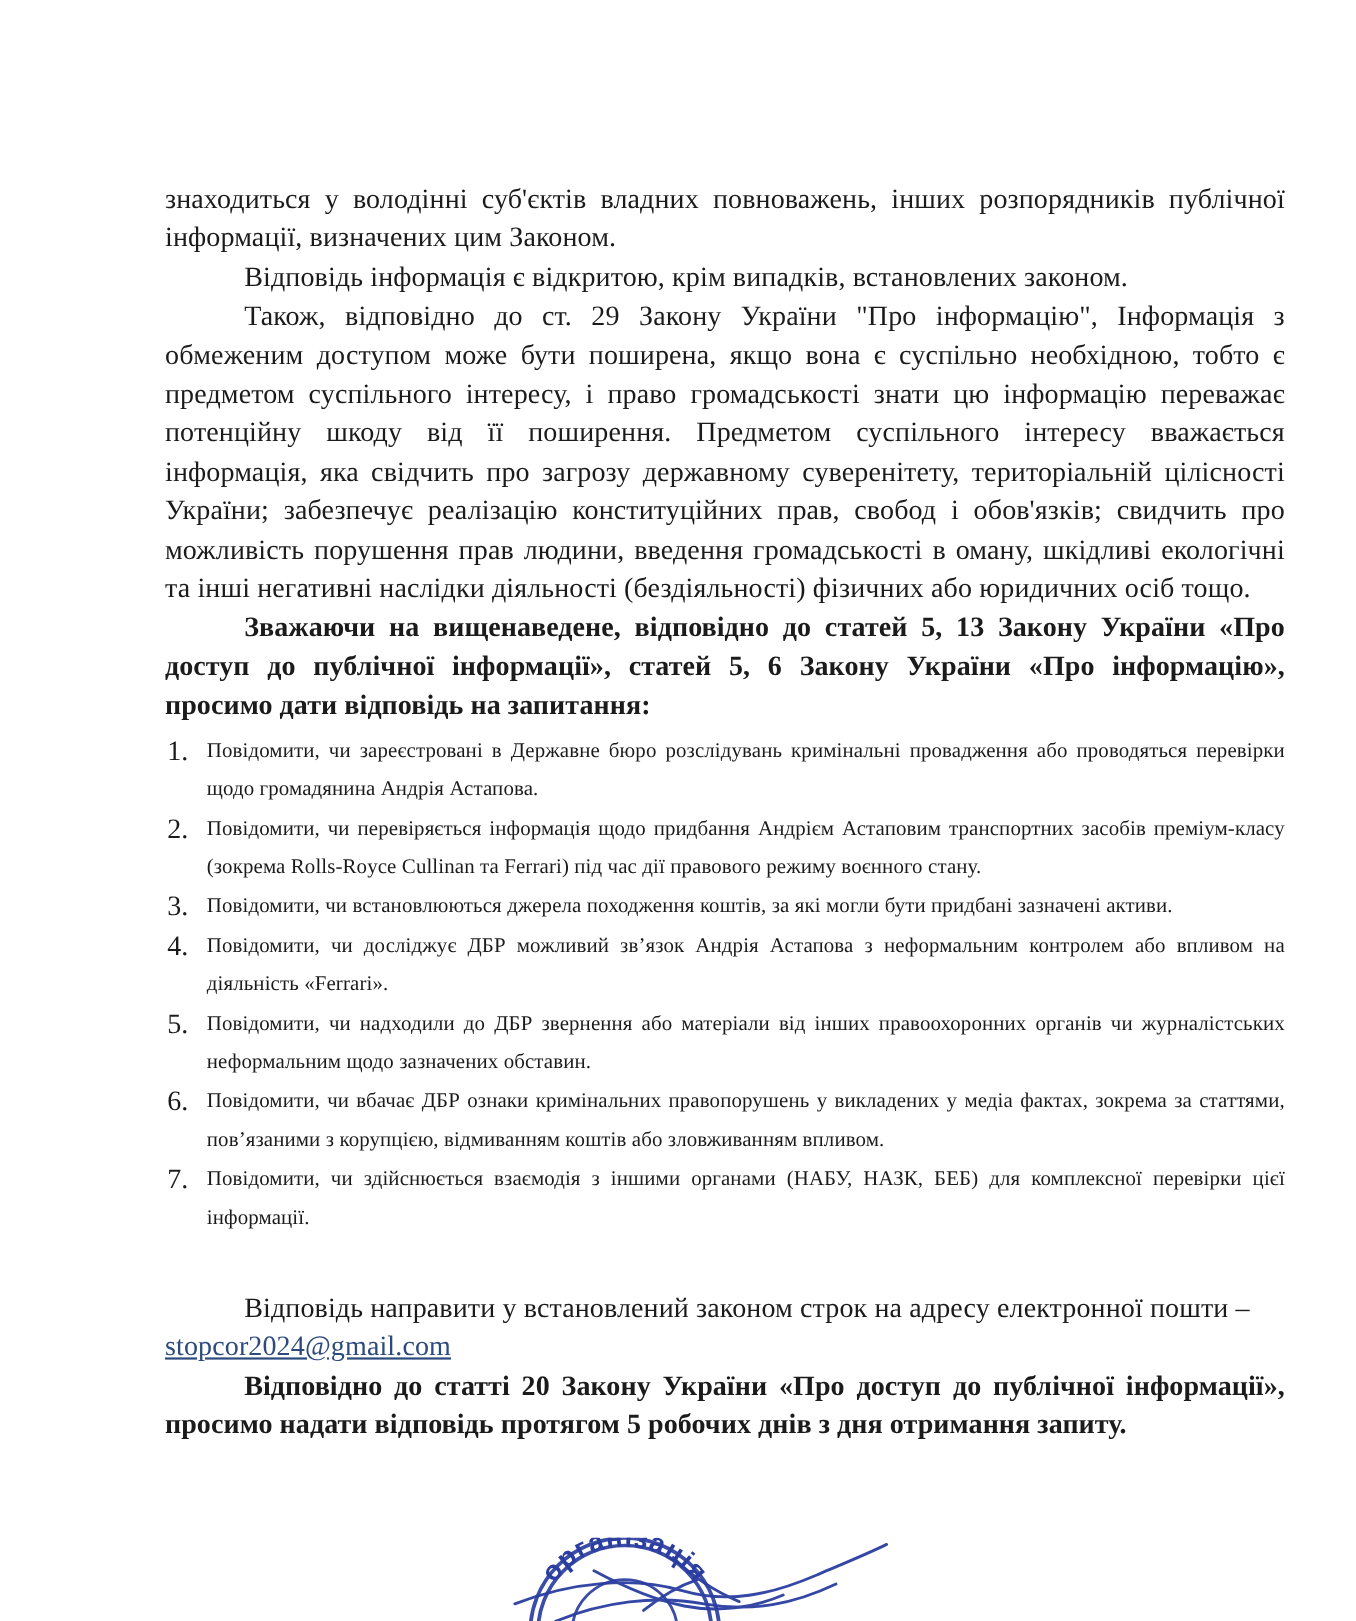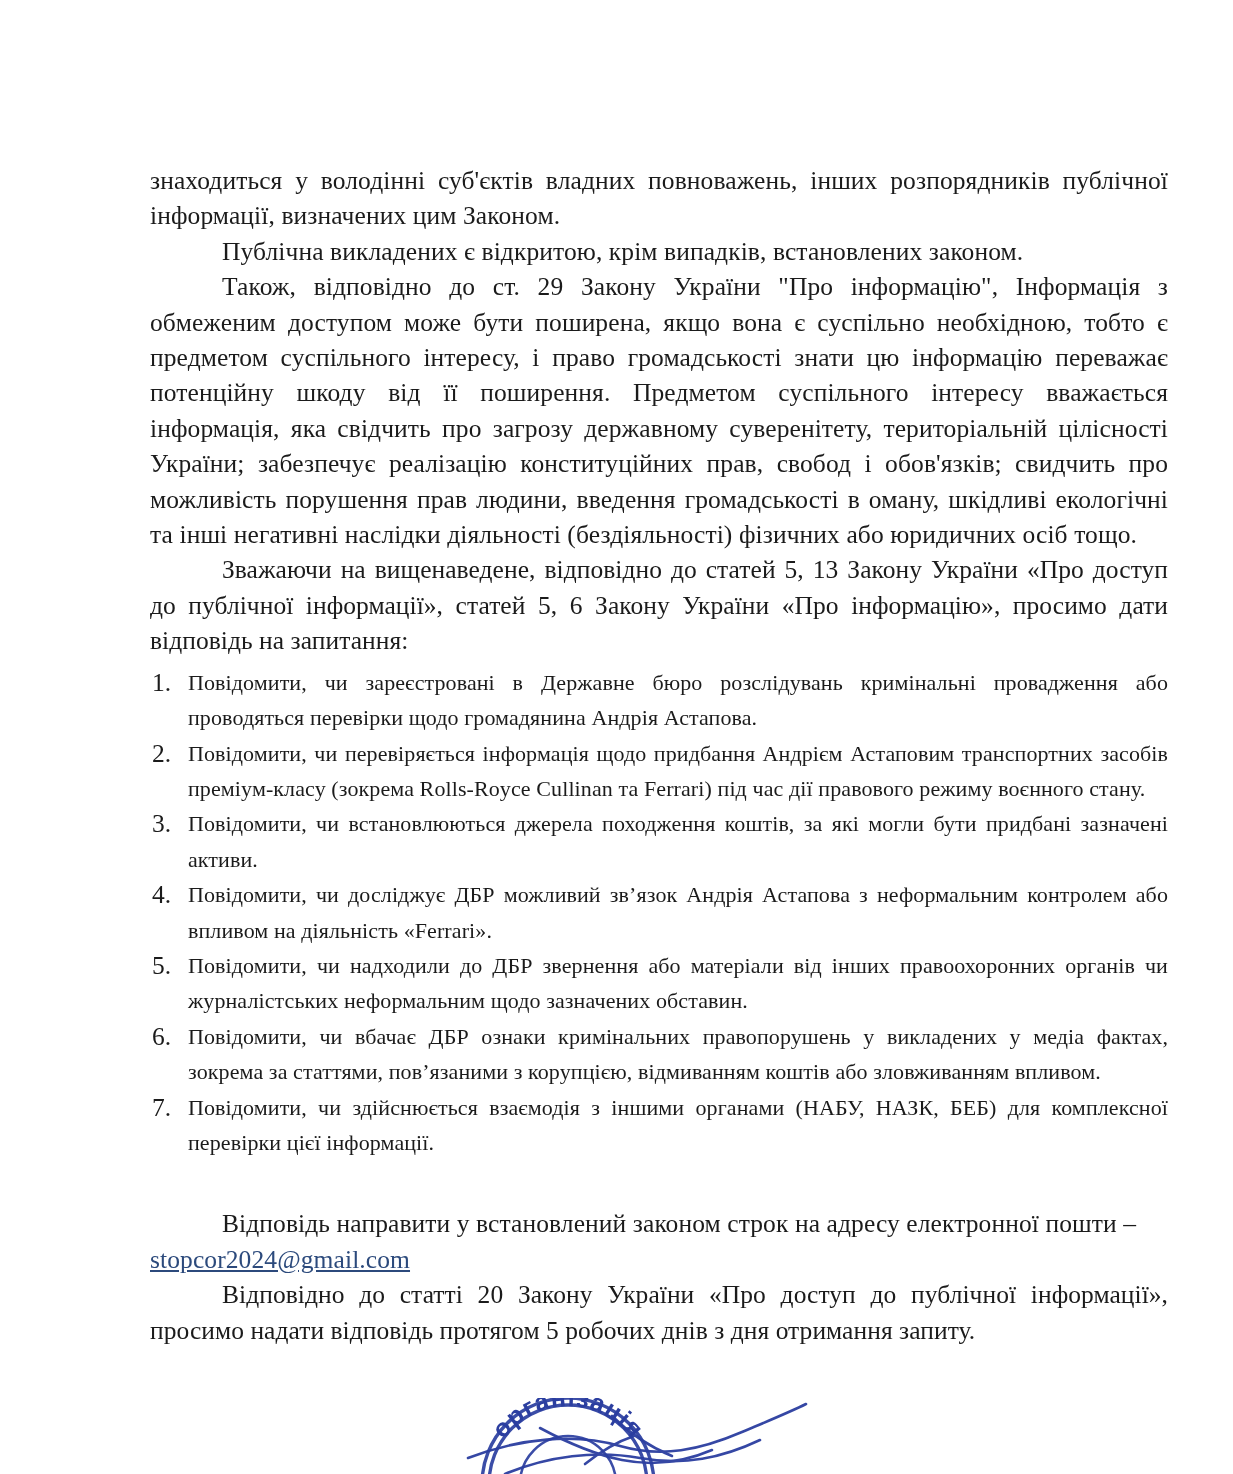--- a/index.html
+++ b/index.html
@@ -37,35 +37,35 @@
     margin: 0;
     font-size: 25.5px;
     line-height: 35.4px;
     text-align: justify;
     text-justify: inter-word;
     text-indent: 72px;
     letter-spacing: 0.1px;
   }
   p.para.no-indent { text-indent: 0; }
   p.para.bold {
-    font-weight: normal;
+    font-weight: bold;
     letter-spacing: 0.05px;
   }
 
   ol.questions {
     margin: 6px 0 0 0;
     padding: 0;
     list-style: none;
     counter-reset: qnum;
   }
   ol.questions > li {
     counter-increment: qnum;
     position: relative;
     padding-left: 38px;
-    font-size: 22px;
+    font-size: 19px;
     line-height: 35.4px;
     text-align: justify;
     text-justify: inter-word;
     letter-spacing: 0.1px;
   }
   ol.questions > li::before {
     content: counter(qnum) ".";
     position: absolute;
     left: 2px;
     top: 0;
@@ -103,21 +103,21 @@
 </style>
 </head>
 <body>
 
 <div id="page">
 
   <div id="doc-body">
 
     <p class="para no-indent">знаходиться у володінні суб'єктів владних повноважень, інших розпорядників публічної інформації, визначених цим Законом.</p>
 
-    <p class="para">Публічна викладених є відкритою, крім випадків, встановлених законом.</p>
+    <p class="para">Відповідь інформація є відкритою, крім випадків, встановлених законом.</p>
 
 
     <p class="para">Також, відповідно до ст. 29 Закону України "Про інформацію", Інформація з обмеженим доступом може бути поширена, якщо вона є суспільно необхідною, тобто є предметом суспільного інтересу, і право громадськості знати цю інформацію переважає потенційну шкоду від її поширення. Предметом суспільного інтересу вважається інформація, яка свідчить про загрозу державному суверенітету, територіальній цілісності України; забезпечує реалізацію конституційних прав, свобод і обов'язків; свидчить про можливість порушення прав людини, введення громадськості в оману, шкідливі екологічні та інші негативні наслідки діяльності (бездіяльності) фізичних або юридичних осіб тощо.</p>
 
     <p class="para bold">Зважаючи на вищенаведене, відповідно до статей 5, 13 Закону України «Про доступ до публічної інформації», статей 5, 6 Закону України «Про інформацію», просимо дати відповідь на запитання:</p>
 
     <ol class="questions">
       <li>
         <span>Повідомити, чи зареєстровані в Державне бюро розслідувань кримінальні провадження або проводяться перевірки щодо громадянина Андрія Астапова.</span>
       </li>

